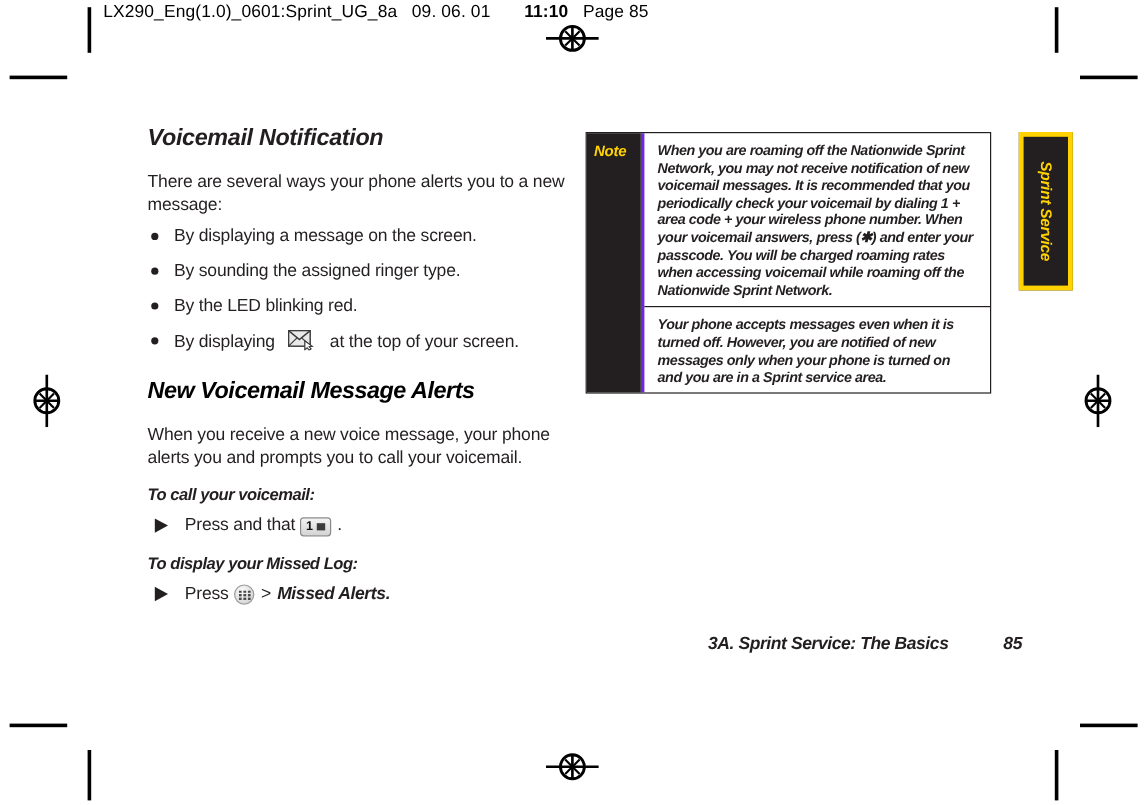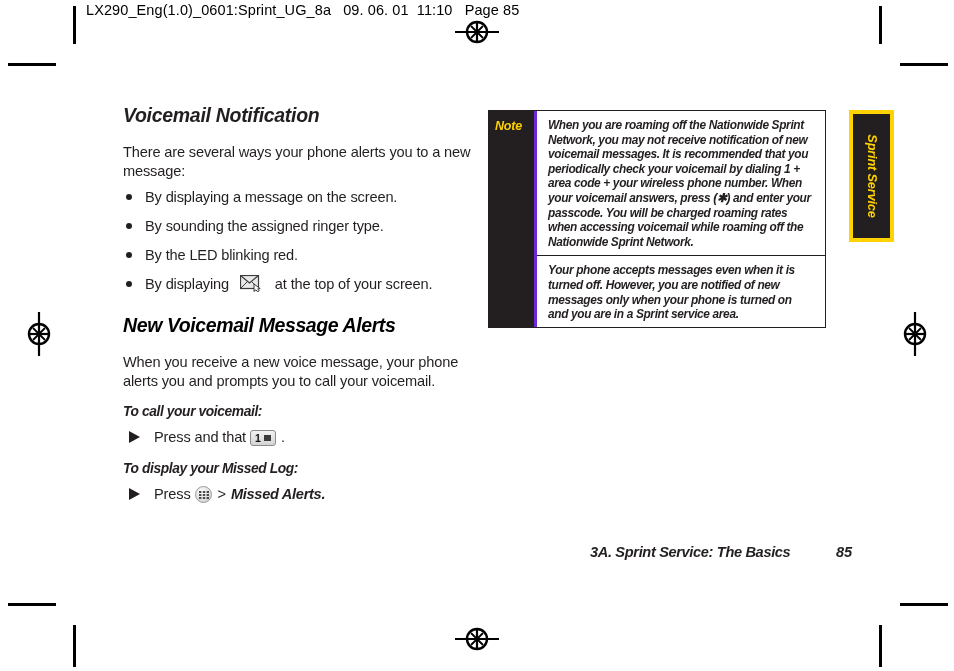--- a/index.html
+++ b/index.html
@@ -35,21 +35,21 @@
   .job-slug {
     position: absolute;
     left: 86px;
     top: 2px;
     font-size: 14.5px;
     letter-spacing: 0.1px;
     color: #000000;
     white-space: nowrap;
   }
   .job-slug .sp1 { margin-left: 8px; }
-  .job-slug .sp2 { margin-left: 4px; }
+  .job-slug .sp2 { margin-left: 24px; font-weight: bold; }
   .job-slug .sp3 { margin-left: 8px; }
 
   
   .col-left {
     position: absolute;
     left: 123px;
     top: 104px;
     width: 350px;
   }
   h2.sec-title {
@@ -252,21 +252,21 @@
     font-size: 12.8px;
     font-style: italic;
     font-weight: bold;
     letter-spacing: -0.2px;
   }
 
   
   .footer {
     position: absolute;
     left: 590px;
-    top: 544px;
+    top: 529px;
     font-size: 14.6px;
     font-style: italic;
     font-weight: bold;
     letter-spacing: -0.35px;
     color: #231f20;
     white-space: nowrap;
   }
   .footer .pageno { margin-left: 42px; }
 </style>
 </head>

